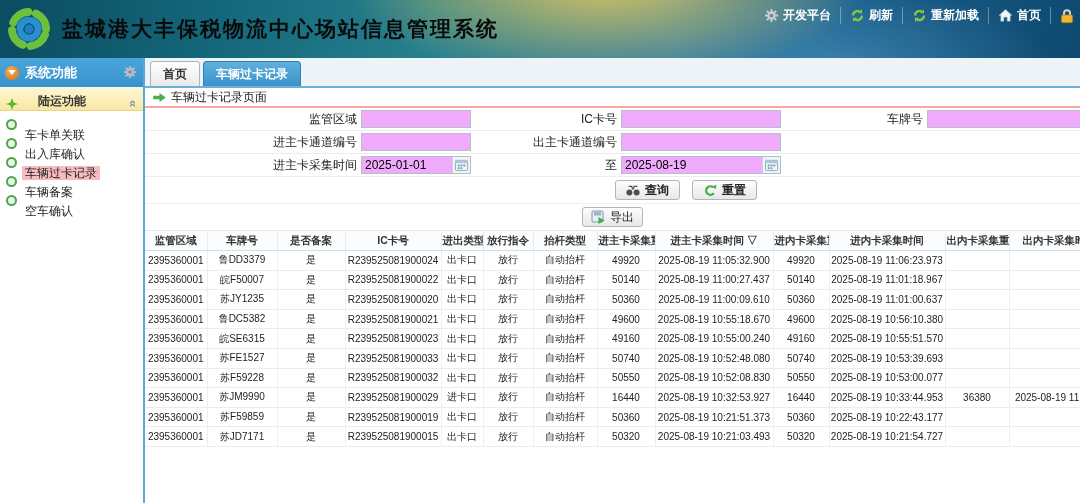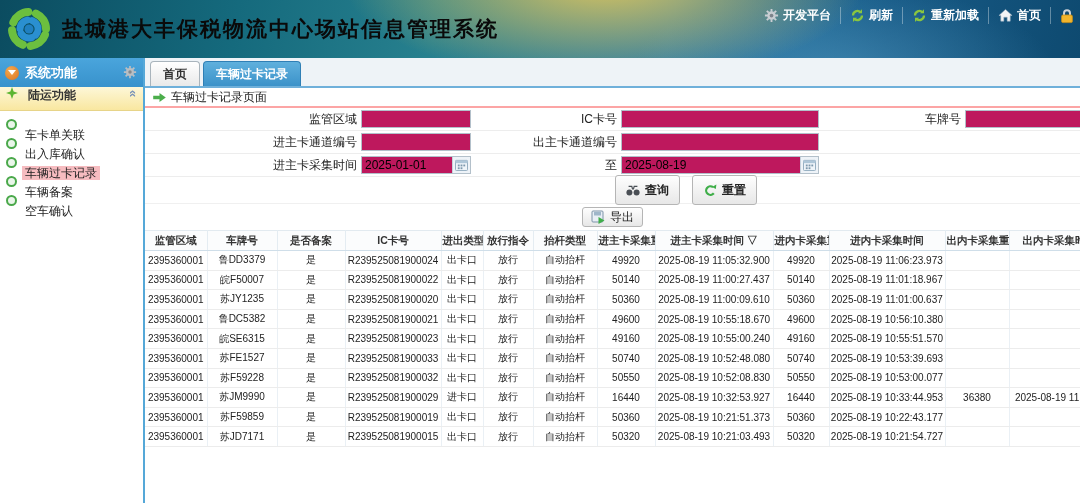--- a/index.html
+++ b/index.html
@@ -20,21 +20,21 @@
   .topnav .lockwrap{padding-left:8px;margin-right:-8px;}
   .icon14{width:15px;height:15px;display:inline-block;vertical-align:middle;}
 
   
   .content{flex:1;display:flex;overflow:hidden;}
   .sidebar{width:143px;flex:0 0 143px;background:#fff;border-right:2px solid #55a8d8;display:flex;flex-direction:column;}
   .sb-head{height:29px;flex:0 0 29px;background:linear-gradient(#4aa5dc,#3892cc);color:#fff;font-weight:bold;font-size:13px;display:flex;align-items:center;padding:0 5px;gap:6px;cursor:pointer;}
   .sb-head .grow{flex:1;}
   .circ{width:14px;height:14px;border-radius:50%;background:radial-gradient(circle at 35% 30%,#f6a94e,#d9731f);display:inline-flex;align-items:center;justify-content:center;}
   .circ i{display:block;width:0;height:0;border-left:4px solid transparent;border-right:4px solid transparent;border-top:5px solid #fff;}
-  .sb-group{height:23px;flex:0 0 23px;background:linear-gradient(#fdf7d8,#f9e7a0);border-bottom:1px solid #e7d489;display:flex;align-items:flex-start;padding:0 6px;gap:10px;font-weight:bold;color:#333;cursor:pointer;}
+  .sb-group{height:23px;flex:0 0 23px;background:linear-gradient(#fdf7d8,#f9e7a0);border-bottom:1px solid #e7d489;display:flex;align-items:flex-end;padding:0 6px;gap:20px;font-weight:bold;color:#333;cursor:pointer;}
   .sb-group .grow{flex:1;}
   .chev2{color:#7a93b8;font-size:13px;font-weight:bold;transform:rotate(90deg);display:inline-block;line-height:1;}
   .sb-menu{list-style:none;margin:4px 0 0 0;padding:0;}
   .sb-menu li{display:flex;align-items:center;gap:5px;padding:2px 6px;height:15px;cursor:pointer;color:#222;}
   .dot{width:7px;height:7px;border-radius:50%;border:2px solid #4aa84a;background:#eaf6ea;flex:0 0 auto;}
   .sb-menu li .lbl{padding:0 3px;line-height:14px;margin-top:20px;}
   .sb-menu li.selected .lbl{background:#f6bcc0;}
 
   
   .main{flex:1;display:flex;flex-direction:column;overflow:hidden;background:#fff;}
@@ -42,29 +42,29 @@
   .tab{height:24px;line-height:24px;padding:0 12px;font-weight:bold;font-size:12px;border:1px solid #a9b4bc;border-bottom:none;border-radius:4px 4px 0 0;background:linear-gradient(#ffffff,#e9e9e9);color:#333;cursor:pointer;}
   .tab.active{background:linear-gradient(#5fb0dd,#3b92c9);border-color:#2f7fb5;color:#fff;}
   .pagetitle{height:17px;flex:0 0 17px;display:flex;align-items:center;gap:5px;padding:1px 8px 0 8px;border-bottom:2px solid #fca5a5;color:#222;}
 
   
   .frow{height:22px;flex:0 0 22px;display:flex;align-items:center;border-bottom:1px solid #ededed;}
   .frow label{color:#222;}
   .l1{width:212px;text-align:right;padding-right:4px;flex:0 0 auto;}
   .c1{width:110px;flex:0 0 auto;display:flex;}
   .l2{width:146px;text-align:right;padding-right:4px;flex:0 0 auto;}
-  .c2{width:198px;flex:0 0 auto;display:flex;}
+  .c2{width:160px;flex:0 0 auto;display:flex;}
   .l3{width:142px;text-align:right;padding-right:4px;flex:0 0 auto;}
   .c3{flex:1;display:flex;overflow:hidden;}
-  .frow input[type=text]{height:18px;border:1px solid #b3c0ca;background:#be185d;font:12px "Liberation Sans",sans-serif;padding:0 3px;width:100%;box-sizing:border-box;outline:none;}
+  .frow input[type=text]{height:18px;border:1px solid #b3c0ca;background:#f0abfc;font:12px "Liberation Sans",sans-serif;padding:0 3px;width:100%;box-sizing:border-box;outline:none;}
   .datebox{display:flex;align-items:center;border:1px solid #b3c0ca;height:18px;width:100%;box-sizing:border-box;background:#fff;}
   .datebox input{border:none!important;height:16px!important;flex:1;min-width:0;}
   .calbtn{width:17px;height:16px;flex:0 0 17px;background:#eef3f8;border-left:1px solid #c6d2dc;display:flex;align-items:center;justify-content:center;cursor:pointer;}
   .btnrow{height:26px;flex:0 0 26px;display:flex;align-items:center;gap:12px;padding-left:470px;border-bottom:1px solid #f0f0f0;}
-  .btn{display:inline-flex;align-items:center;gap:5px;height:30px;padding:0 10px;border:1px solid #b5b5b5;border-radius:3px;background:linear-gradient(#fefefe,#e7e7e7);font:bold 12px "Liberation Sans",sans-serif;color:#222;cursor:pointer;}
+  .btn{display:inline-flex;align-items:center;gap:5px;height:20px;padding:0 10px;border:1px solid #b5b5b5;border-radius:3px;background:linear-gradient(#fefefe,#e7e7e7);font:bold 12px "Liberation Sans",sans-serif;color:#222;cursor:pointer;}
   .toolbar{height:24px;flex:0 0 24px;display:flex;align-items:center;padding:1px 4px;justify-content:center;}
   .btn.small{height:20px;padding:0 8px;font-weight:normal;}
 
   
   .tablewrap{flex:1;overflow:hidden;}
   table.grid{border-collapse:collapse;table-layout:fixed;width:954px;}
   table.grid th{height:19px;font-size:10.5px;font-weight:bold;color:#333;background:#fbfcfd;border-top:1px solid #e2eaf0;border-bottom:1px solid #cfdee9;border-right:1px solid #e4ecf2;white-space:nowrap;overflow:hidden;text-align:center;padding:0 1px;cursor:pointer;}
   table.grid td{height:18.6px;font-size:10px;color:#222;text-align:center;border-right:1px solid #eaf0f5;border-bottom:1px solid #ececec;white-space:nowrap;overflow:hidden;padding:0 1px;background:#fff;}
   svg{display:block;}
 </style>

